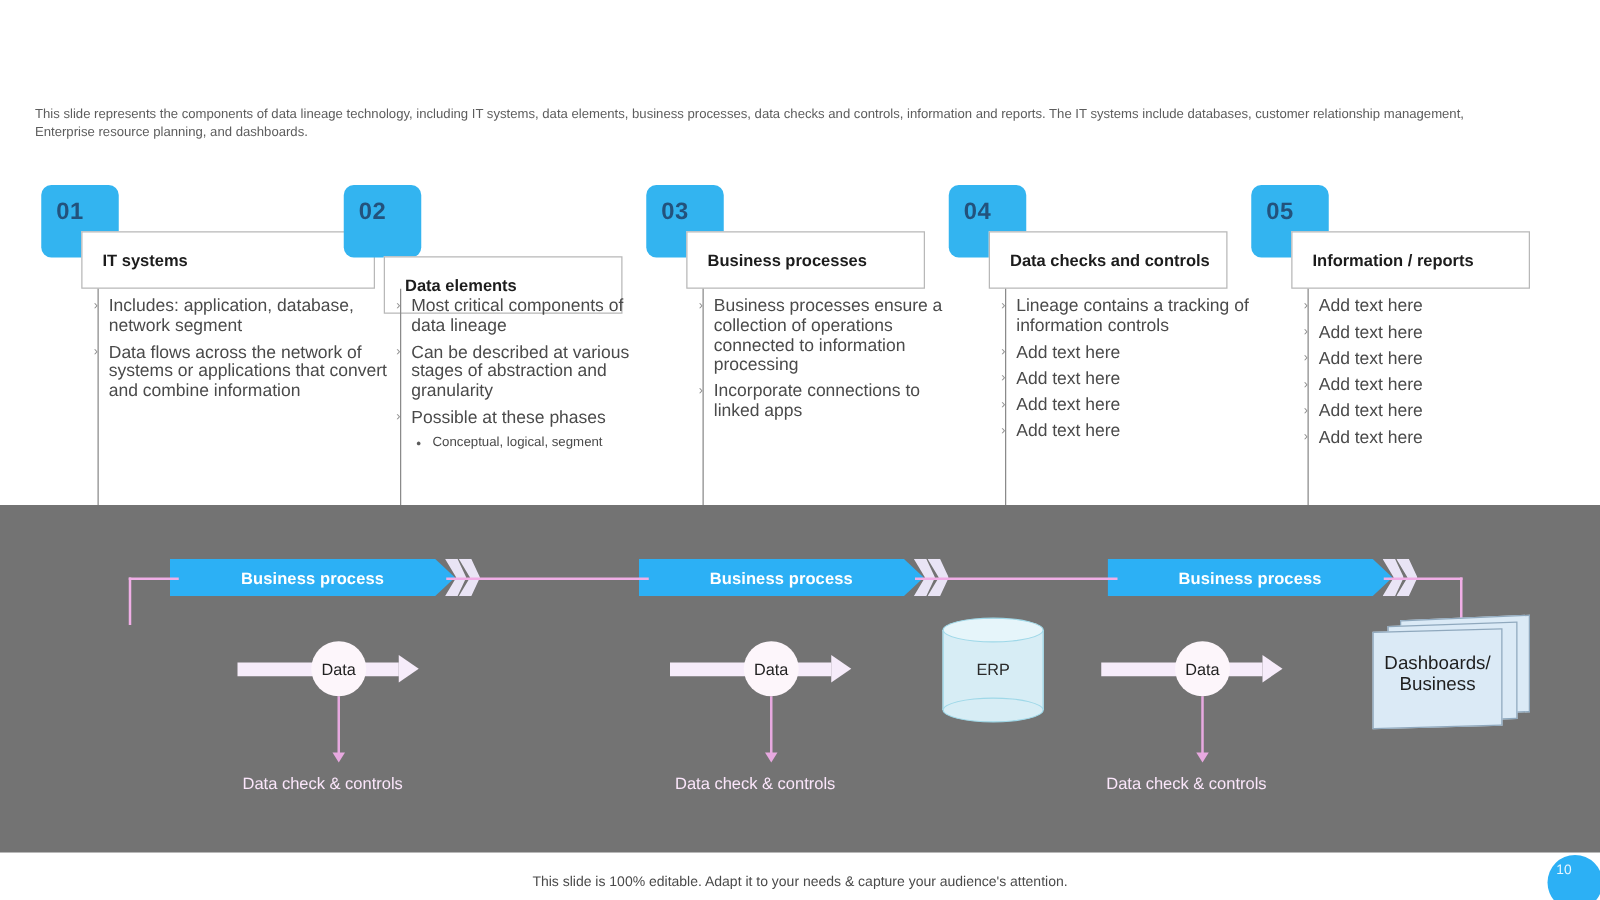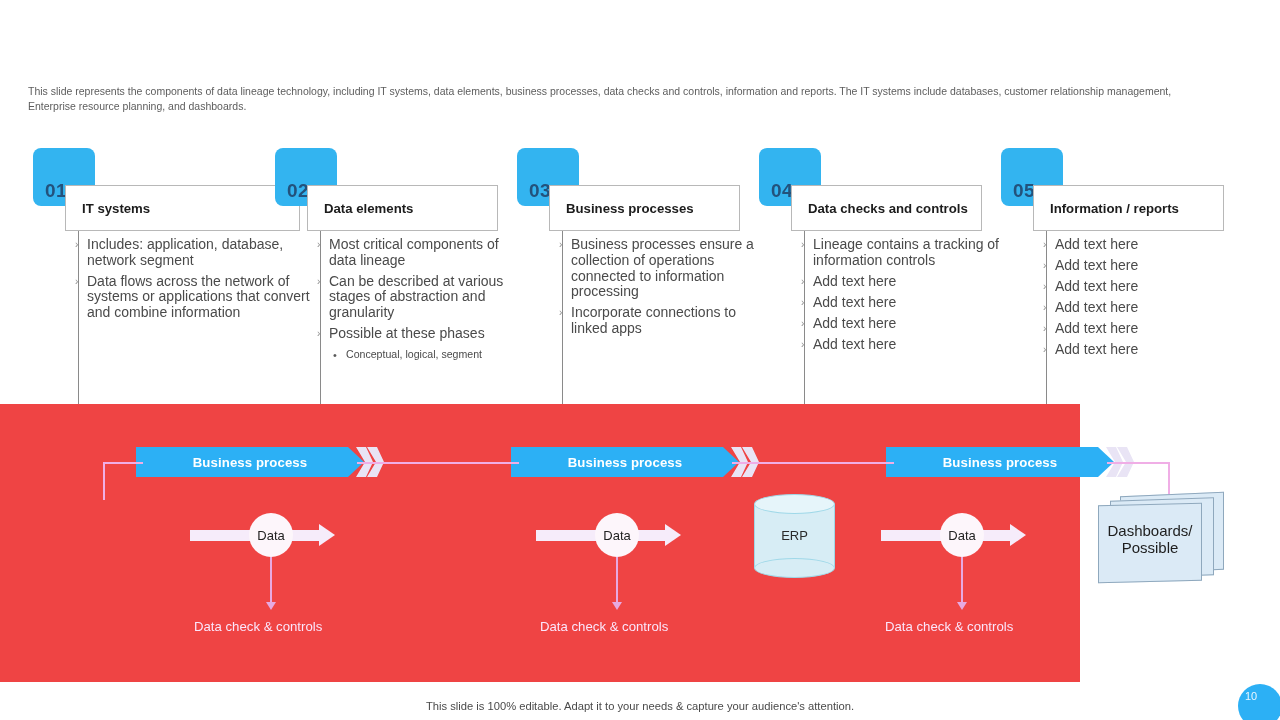--- a/index.html
+++ b/index.html
@@ -26,21 +26,21 @@
   
   #cards { position: absolute; left: 0; top: 140px; width: 1280px; height: 265px; }
   .card { position: absolute; top: 0; }
   .numbox {
     position: absolute; left: 0; top: 8px;
     width: 62px; height: 58px; border-radius: 8px;
     background: #33b4f0;
   }
   .numbox span {
     position: absolute; left: 12px; top: 11px;
-    font-size: 19px; font-weight: 700; color: #23527c; letter-spacing: .5px; margin-top: 21px;
+    font-size: 19px; font-weight: 700; color: #23527c; letter-spacing: .5px;
   }
   .headbox {
     position: absolute; left: 32px; top: 45px;
     height: 46px; background: #fff; border: 1px solid #b8b8b8;
     display: flex; align-items: center; text-align: center;
   }
   .headbox span {
     padding-left: 16px; font-size: 13.2px; font-weight: 700; color: #1c1c1c;
     white-space: nowrap;
   }
@@ -58,22 +58,22 @@
     font-size: 14px; line-height: 15.8px; color: #4a4a4a;
   }
   .subbullet { display: flex; margin-top: 2px; margin-bottom: 5px; padding-left: 18px; }
   .subbullet .dot {
     width: 13px; flex: none; font-size: 11px; color: #5a5a5a; line-height: 16px;
   }
   .subbullet .btxt { font-size: 10.6px; line-height: 15.8px; color: #4a4a4a; }
 
   
   #band {
-    position: absolute; left: 0; top: 404px; width: 1080px; height: 278px;
-    background: #ef4444;
+    position: absolute; left: 0; top: 404px; width: 1280px; height: 278px;
+    background: #737373;
     text-decoration: underline;
   }
   .bp-banner { position: absolute; height: 30px; }
   .bp-body {
     position: absolute; left: 0; top: 0; height: 30px;
     background: #2cb0f5;
     clip-path: polygon(0 0, calc(100% - 16px) 0, 100% 50%, calc(100% - 16px) 100%, 0 100%);
     display: flex; align-items: center; justify-content: center;
   }
   .bp-body span {
@@ -188,21 +188,21 @@
           <div class="bullet">
             <span class="chev">›</span>
             <span class="btxt">Data flows across the network of systems or applications that convert and combine information</span>
           </div>
         </div>
       </div>
       <div class="card" style="left: 275px;">
         <div class="numbox">
           <span>02</span>
         </div>
-        <div class="headbox" style="width: 191px;">
+        <div class="headbox" style="width: 191px; margin-top: 20px;">
           <span>Data elements</span>
         </div>
         <div class="vline"></div>
         <div class="bullets" style="width: 201px;">
           <div class="bullet">
             <span class="chev">›</span>
             <span class="btxt">Most critical components of data lineage</span>
           </div>
           <div class="bullet">
             <span class="chev">›</span>
@@ -361,21 +361,21 @@
       </div>
       <div class="downline" style="left: 961px; top: 153px; height: 46px;"></div>
       <div class="downhead" style="left: 957px; top: 198px;"></div>
       <div class="dcc" style="left: 885px; top: 215px;">Data check &amp; controls</div>
       <div class="docstack" style="left: 1096px; top: 90px; width: 140px; height: 90px;">
         <div class="page" style="left: 24px; top: 0px; transform: skewY(-2.5deg); z-index: 1;"></div>
         <div class="page" style="left: 14px; top: 5px; transform: skewY(-2deg); z-index: 2;"></div>
         <div class="page" style="left: 2px; top: 10px; transform: skewY(-1.5deg); z-index: 3;"></div>
         <div class="lbl" style="left: 2px; top: 28px;">
           <div>Dashboards/</div>
-          <div>Possible</div>
+          <div>Business</div>
         </div>
       </div>
     </div>
 
   <div class="footer">This slide is 100% editable. Adapt it to your needs &amp; capture your audience's attention.</div>
   <div class="pagebadge">
     <span>10</span>
   </div>
 
 </div>

